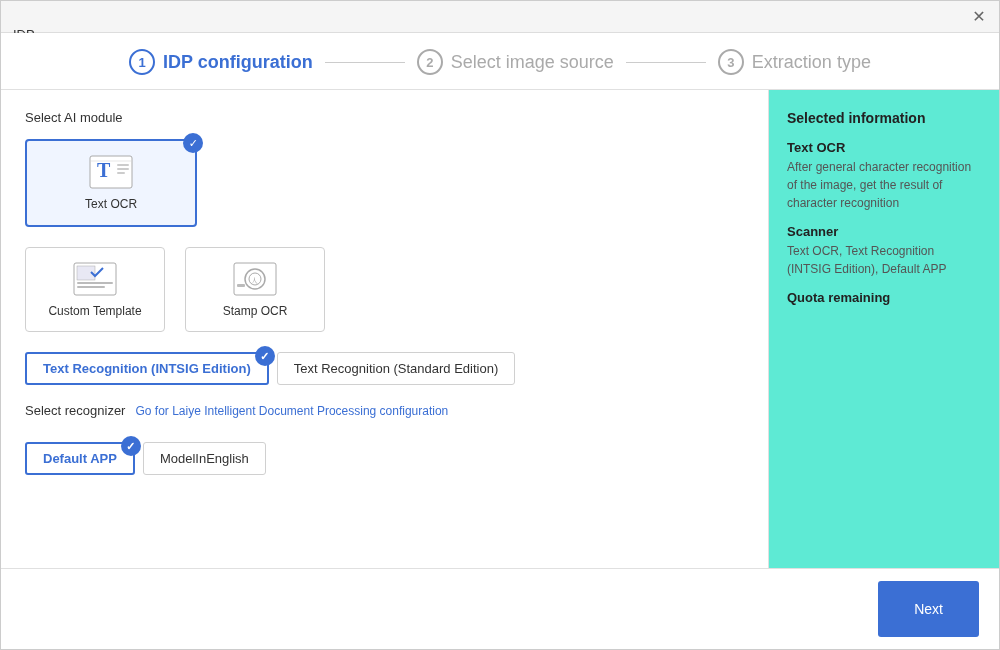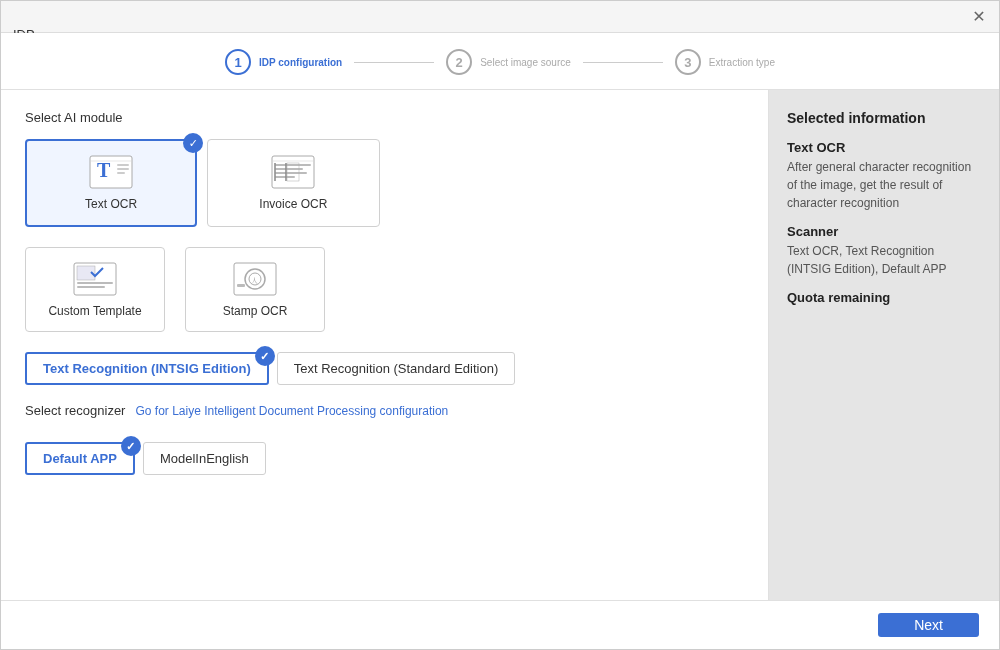--- a/index.html
+++ b/index.html
@@ -81,21 +81,21 @@
     .step-circle.active {
       background: transparent;
       border-color: #3b6fd4;
       color: #3b6fd4;
     }
     .step-circle.inactive {
       border-color: #aaa;
       color: #aaa;
     }
     .step-label {
-      font-size: 10px;
+      font-size: 18px;
       font-weight: 600;
       color: #3b6fd4;
     }
     .step-label.inactive {
       color: #aaa;
       font-weight: 400;
     }
     .step-connector {
       width: 80px;
       height: 1px;
@@ -110,21 +110,21 @@
     }
     .left-panel {
       flex: 1;
       padding: 20px 24px;
       overflow-y: auto;
       border-right: 1px solid #e0e0e0;
     }
     .right-panel {
       width: 230px;
       padding: 20px 18px;
-      background: #e5e5e5;
+      background: #5eead4;
       flex-shrink: 0;
     }
     .section-title {
       font-size: 13px;
       color: #333;
       font-weight: 500;
       margin-bottom: 14px;
     }
     .module-grid {
       display: grid;
@@ -268,21 +268,21 @@
       justify-content: flex-end;
       align-items: center;
       background: #fff;
       flex-shrink: 0;
     }
     .next-btn {
       background: #3b6fd4;
       color: #fff;
       border: none;
       border-radius: 3px;
-      padding: 4px 36px;
+      padding: 20px 36px;
       font-size: 14px;
       font-weight: 500;
       cursor: pointer;
     }
     
     .icon-svg {
       width: 44px;
       height: 34px;
     }
   </style>
@@ -330,33 +330,20 @@
             <text x="8" y="22" font-size="20" font-weight="700" fill="#3b6fd4" font-family="serif">T</text>
             <line x1="2" y1="6" x2="42" y2="6" stroke="#ccc" stroke-width="0.5"></line>
             <rect x="28" y="9" width="12" height="2" fill="#ccc" rx="1"></rect>
             <rect x="28" y="13" width="12" height="2" fill="#ccc" rx="1"></rect>
             <rect x="28" y="17" width="8" height="2" fill="#ccc" rx="1"></rect>
           </svg>
           <span class="module-label">Text OCR</span>
         </div>
 
 
-        <div class="module-card">
-          <svg class="icon-svg" viewBox="0 0 44 34">
-            <rect x="1" y="1" width="42" height="32" rx="2" fill="white" stroke="#aaa" stroke-width="1"></rect>
-            <line x1="2" y1="6" x2="42" y2="6" stroke="#ccc" stroke-width="0.5"></line>
-            <rect x="4" y="9" width="36" height="2" fill="#bbb" rx="1"></rect>
-            <rect x="4" y="13" width="28" height="2" fill="#bbb" rx="1"></rect>
-            <rect x="4" y="17" width="32" height="2" fill="#bbb" rx="1"></rect>
-            <rect x="4" y="21" width="20" height="2" fill="#bbb" rx="1"></rect>
-            <path d="M15 8 L15 26 M4 8 L4 26" stroke="#888" stroke-width="1.5"></path>
-            <rect x="16" y="8" width="12" height="18" fill="none" stroke="#aaa" stroke-width="0.5"></rect>
-          </svg>
-          <span class="module-label">Invoice OCR</span>
-        </div>
 
       </div>
 
       <div class="small-grid">
 
         <div class="module-card">
           <svg class="icon-svg" viewBox="0 0 44 34">
             <rect x="1" y="1" width="42" height="32" rx="2" fill="white" stroke="#aaa" stroke-width="1"></rect>
             <rect x="4" y="4" width="18" height="14" fill="#e8e8f4" stroke="#aaa" stroke-width="0.5"></rect>
             <rect x="4" y="20" width="36" height="2" fill="#bbb" rx="1"></rect>

